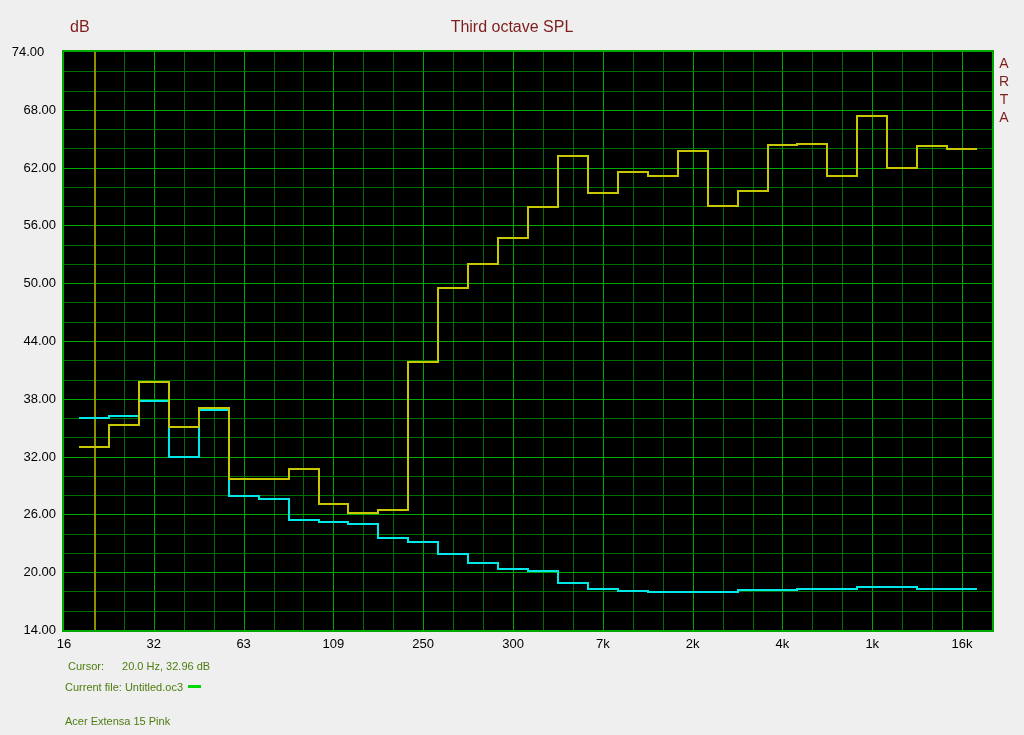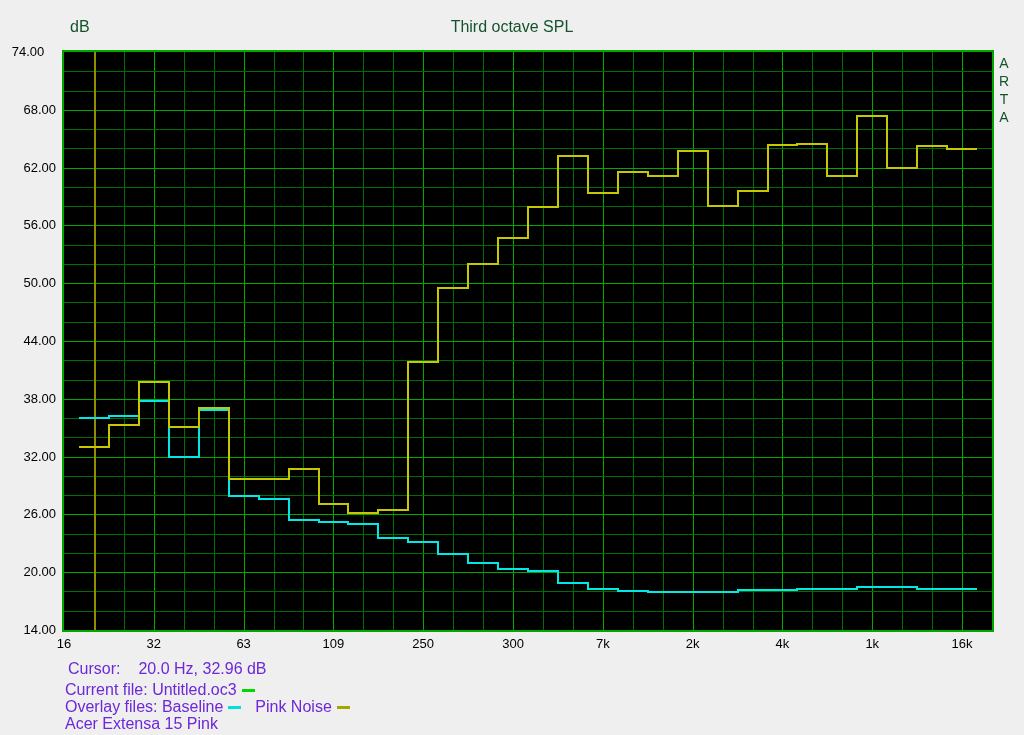--- a/index.html
+++ b/index.html
@@ -1,25 +1,25 @@
 <!DOCTYPE html>
 <html><head>
 <meta charset="utf-8">
 <style>
   html,body{margin:0;padding:0;}
   body{font-family:"Liberation Sans",sans-serif;}
   .app{position:relative;width:1024px;height:735px;background:#efefef;overflow:hidden;}
-  .txt{position:absolute;color:#14532d;white-space:pre;}
+  .txt{position:absolute;color:#7f1d1d;white-space:pre;}
   .db-label{left:70px;top:18px;font-size:16px;}
   .title{left:0;top:18px;width:1024px;text-align:center;font-size:16px;}
   .brand{left:994px;top:54px;font-size:14px;line-height:18px;text-align:center;width:20px;}
   .plot{position:absolute;left:64px;top:52px;width:928px;height:578px;background:#000;outline:2px solid #00a800;}
   .ylabel{position:absolute;width:56px;text-align:right;font-size:13px;color:#000;height:16px;line-height:16px;}
   .xlabel{position:absolute;text-align:center;font-size:13px;color:#000;height:16px;line-height:16px;width:40px;}
-  .status-line{position:absolute;font-size:16px;color:#6d28d9;white-space:pre;}
+  .status-line{position:absolute;font-size:11px;color:#4d7c0f;white-space:pre;}
   .swatch{display:inline-block;width:13px;height:3px;margin-left:5px;vertical-align:3px;}
   .gap{display:inline-block;width:14px;}
   .cursor-gap{display:inline-block;width:18px;}
   .right-align{text-align:right;}
 </style>
 </head>
 <body>
 
 <div class="app">
 
@@ -121,18 +121,17 @@
       <div class="xlabel" style="left: 672.645px; top: 636px;">2k</div>
       <div class="xlabel" style="left: 762.452px; top: 636px;">4k</div>
       <div class="xlabel" style="left: 852.258px; top: 636px;">1k</div>
       <div class="xlabel" style="left: 942.065px; top: 636px;">16k</div>
     </div>
 
   <div class="status-line" style="left:68px;top:660px;"><span>Cursor:</span><span class="cursor-gap"></span><span>20.0 Hz, 32.96 dB</span></div>
 
   <div class="status-line" style="left:65px;top:681px;"><span>Current file:</span><span> </span><span>Untitled.oc3</span><span class="swatch" style="background: rgb(0, 217, 0);"></span></div>
 
-  <div class="status-line" style="left:65px;top:698px;"><span>Overlay files:</span><span> </span><span>Baseline</span><span class="swatch" style="background: rgb(0, 224, 224);"></span><span class="gap"></span><span>Pink Noise</span><span class="swatch" style="background: rgb(166, 166, 0);"></span></div>
 
   <div class="status-line" style="left:65px;top:715px;">Acer Extensa 15 Pink</div>
 
 
 </div>
 
 </body></html>

